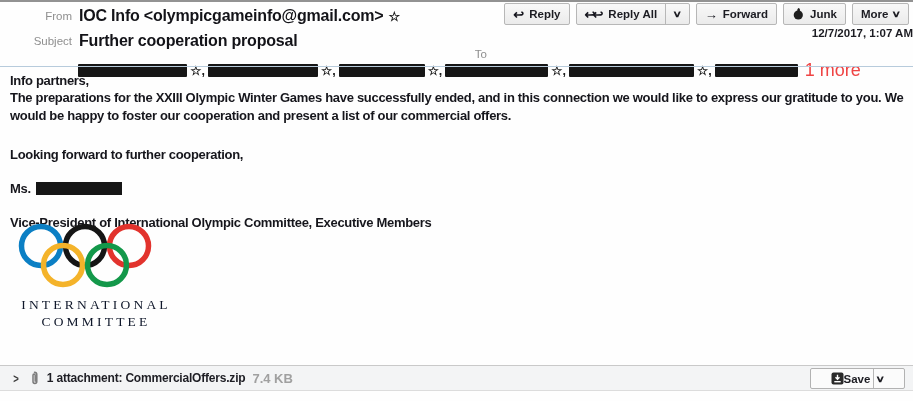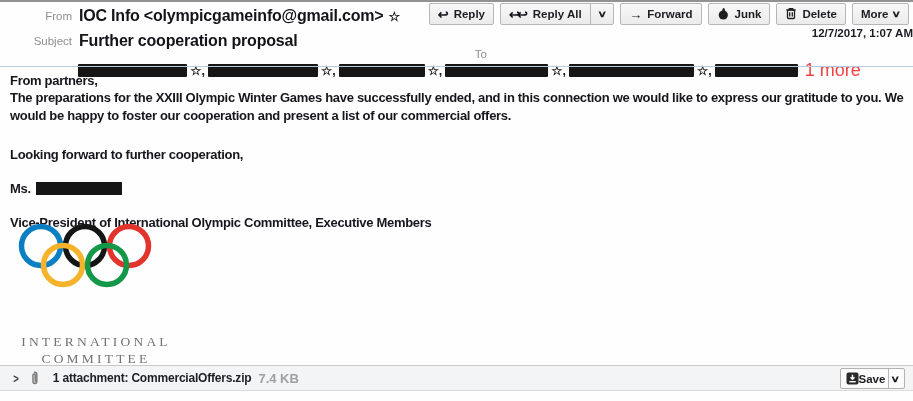--- a/index.html
+++ b/index.html
@@ -49,24 +49,24 @@
             font-family:"Liberation Serif",serif;font-size:13.5px;letter-spacing:3.2px;
             line-height:16.5px;color:#5e7387;}
 
   
   .attach-bar{position:absolute;left:0;right:0;top:365px;height:24px;background:#f3f4f5;
               border-top:1px solid #c9c9c9;border-bottom:1px solid #dcdcdc;
               display:flex;align-items:center;}
   .expander{margin-left:13px;font-size:10px;font-weight:700;color:#3a3a3a;
             transform:scale(0.95,1.35);display:inline-block;}
   .clip{margin-left:10px;display:inline-flex;}
-  .attach-name{margin-left:13px;font-size:12px;font-weight:700;color:#1e1e24;letter-spacing:-0.2px;}
+  .attach-name{margin-left:7px;font-size:12px;font-weight:700;color:#1e1e24;letter-spacing:-0.2px;}
   .attach-size{margin-left:7px;font-size:13px;font-weight:700;color:#a0a0a0;}
   .save-btn{position:absolute;right:8px;top:2px;height:19px;display:inline-flex;align-items:center;
-            padding:0 5px;background:#fbfbfb;border:1px solid #b2b2b2;border-radius:2px;
+            padding:0 20px;background:#fbfbfb;border:1px solid #b2b2b2;border-radius:2px;
             font-size:11.5px;font-weight:700;color:#1c1c22;}
 </style>
 </head>
 <body>
 
 <div class="page">
   <div class="scan-top"></div>
 
   <div class="toolbar">
     <div class="btn">
@@ -85,32 +85,20 @@
       <span>Forward</span>
     </div>
     <div class="btn">
       <span class="ico">
         <svg width="13" height="13" viewBox="0 0 13 13">
             <circle cx="6.3" cy="8" r="4.6" fill="#1e1e1e"></circle>
             <path d="M6.8 0.9 C8.2 1.8 8.3 3.3 7.5 4.5 L4.9 3.5 C5.3 2.2 5.9 1.2 6.8 0.9 Z" fill="#1e1e1e"></path>
           </svg>
       </span>
       <span>Junk</span>
-    </div>
-    <div class="btn">
-      <span class="ico">
-        <svg width="12" height="14" viewBox="0 0 12 14" fill="none" stroke="#1e1e1e" stroke-width="1.3">
-            <rect x="2.5" y="4" width="7" height="8.5" rx="1"></rect>
-            <line x1="1.2" y1="4" x2="10.8" y2="4"></line>
-            <path d="M4.3 4 V2.6 h3.4 V4"></path>
-            <line x1="4.7" y1="6.2" x2="4.7" y2="10.6"></line>
-            <line x1="7.3" y1="6.2" x2="7.3" y2="10.6"></line>
-          </svg>
-      </span>
-      <span>Delete</span>
     </div>
     <div class="btn">
       <span>More</span>
       <span class="chev">∨</span>
     </div>
   </div>
 
   <div class="hdr-row row-from">
     <span class="hdr-label">From</span>
     <span class="hdr-value">IOC Info &lt;olympicgameinfo@gmail.com&gt;</span>
@@ -137,37 +125,37 @@
         <span class="star-sm">☆,</span>
         <span class="redact-bar" style="width: 125px;"></span>
         <span class="star-sm">☆,</span>
         <span class="redact-bar" style="width: 83px;"></span>
         <span class="more">1 more</span>
       </span>
   </div>
 
   <div class="hdr-sep"></div>
 
-  <div class="body-text t-greeting">From partners,</div>
+  <div class="body-text t-greeting">Info partners,</div>
   <div class="body-text t-paragraph">The preparations for the XXIII Olympic Winter Games have successfully ended, and in this connection we would like to express our gratitude to you. We would be happy to foster our cooperation and present a list of our commercial offers.</div>
   <div class="body-text t-closing">Looking forward to further cooperation,</div>
   <div class="body-text t-ms">
     <span>Ms.</span>
     <span class="ms-bar"></span>
   </div>
   <div class="body-text t-vice">Vice-President of International Olympic Committee, Executive Members</div>
 
   <svg class="rings" width="150" height="72" viewBox="0 0 150 72">
     <circle cx="25" cy="25" r="19.5" fill="none" stroke-width="5.5" stroke="#0b7fc4"></circle>
     <circle cx="69" cy="25" r="19.5" fill="none" stroke-width="5.5" stroke="#151515"></circle>
     <circle cx="113" cy="25" r="19.5" fill="none" stroke-width="5.5" stroke="#e2332d"></circle>
     <circle cx="47" cy="44" r="19.5" fill="none" stroke-width="5.5" stroke="#f4b32a"></circle>
     <circle cx="91" cy="44" r="19.5" fill="none" stroke-width="5.5" stroke="#13984a"></circle>
   </svg>
-  <div class="ioc-text" style="color: #737373; margin-top: 37px;">
+  <div class="ioc-text" style="color: #0f172a;">
     <div>INTERNATIONAL</div>
     <div>COMMITTEE</div>
   </div>
 
   <div class="attach-bar">
     <span class="expander">&gt;</span>
     <span class="clip">
       <svg width="11" height="16" viewBox="0 0 11 16" fill="none" stroke="#7a7a7a" stroke-width="1.5" stroke-linecap="round">
           <path d="M5.5 2.2 a2.3 2.3 0 0 1 2.3 2.3 v7 a1.9 1.9 0 0 1 -3.8 0 V5.2 a1.1 1.1 0 0 1 2.2 0 v6"></path>
         </svg>

